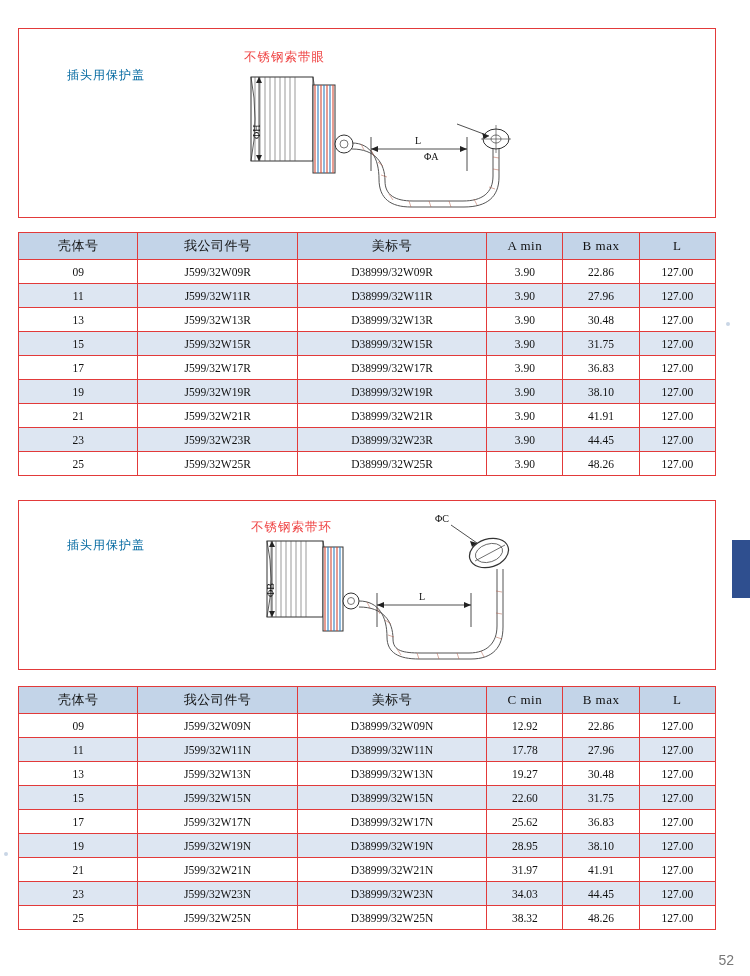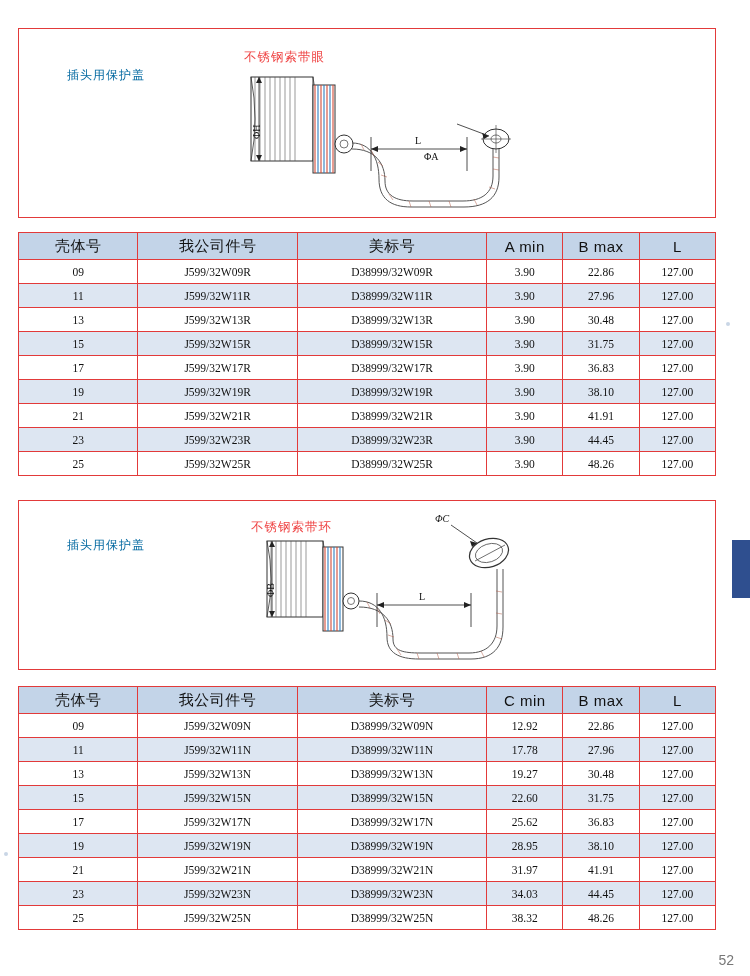--- a/index.html
+++ b/index.html
@@ -67,22 +67,22 @@
   #tbl2{top:686px;}
   table.spec th, table.spec td{
     border:1px solid #e23a3a;
     text-align:center;
     height:23px;
     padding:0;
     font-weight:normal;
   }
   table.spec thead th{
     background:#c3d4e8;
-    font-family:Liberation Sans, sans-serif;
-    font-size:15px;
+    font-family:Liberation Serif, serif;
+    font-size:13px;
     letter-spacing:0.5px;
     color:#111;
     height:26px;
   }
   table.spec tbody tr:nth-child(even) td{
     background:#dde6f2;
   }
   table.spec tbody tr:nth-child(odd) td{
     background:#ffffff;
   }
@@ -374,21 +374,21 @@
       <g stroke="#222" stroke-width="0.8">
         <line x1="358" y1="92" x2="358" y2="126"></line>
         <line x1="452" y1="92" x2="452" y2="126"></line>
         <line x1="358" y1="104" x2="452" y2="104"></line>
       </g>
       <polygon points="358,104 365,101 365,107" fill="#222"></polygon>
       <polygon points="452,104 445,101 445,107" fill="#222"></polygon>
     </svg>
 
     <div class="dim-label vert" style="left:246px;top:96px;">ΦB</div>
-    <div class="dim-label" style="left:416px;top:12px;font-style:italic;">ΦC</div>
+    <div class="dim-label" style="left:416px;top:12px;">ΦC</div>
     <div class="dim-label" style="left:400px;top:90px;">L</div>
   </div>
 
   <table class="spec" id="tbl2">
     <thead>
       <tr>
         <th class="c0">壳体号</th>
         <th class="c1">我公司件号</th>
         <th class="c2">美标号</th>
         <th class="c3">C min</th>

